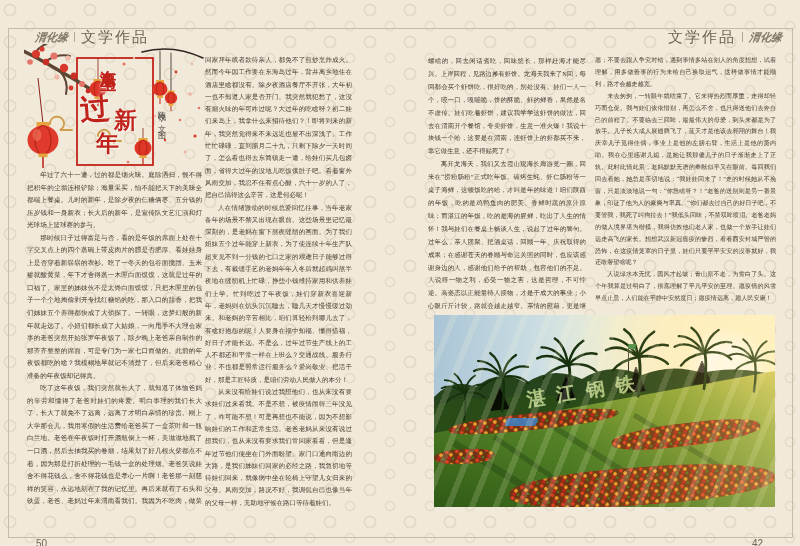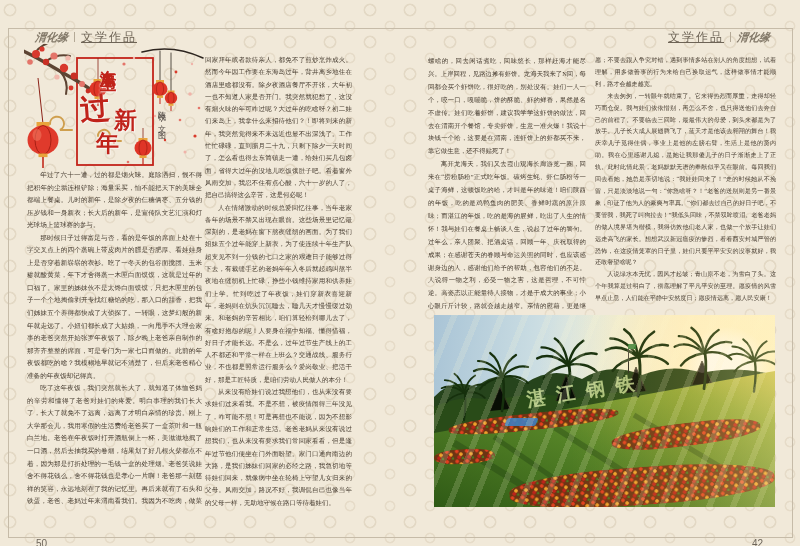--- a/index.html
+++ b/index.html
@@ -13,21 +13,21 @@
     font-family:"Liberation Serif","DejaVu Serif",serif;
     color:#463c30;
   }
   .frame{position:absolute;left:8px;top:28px;width:783px;height:508px;border:1px solid #c6bba8;pointer-events:none;}
   
   .hdr{position:absolute;top:30px;display:flex;align-items:center;gap:6px;height:14px;}
   .hdr-left{left:35px;}
   .hdr-right{left:668px;}
   .logo{font-family:"DejaVu Serif",serif;font-style:italic;font-weight:700;font-size:11px;color:#837969;transform:skewX(-6deg);white-space:nowrap;}
   .hdr-div{width:1px;height:10px;background:#b4a996;}
-  .hdr-sec{font-size:12px;letter-spacing:2px;color:#6e6456;white-space:nowrap;text-decoration:underline;}
+  .hdr-sec{font-size:15px;letter-spacing:2px;color:#6e6456;white-space:nowrap;}
   
   .title-art{position:absolute;left:24px;top:44px;width:180px;height:130px;}
   .tchar{position:absolute;color:#c0231a;font-weight:700;font-family:"DejaVu Serif",serif;
          text-shadow:0 0 2px rgba(255,255,255,.85),1px 1px 0 rgba(255,255,255,.6);line-height:1;}
   .tvert{writing-mode:vertical-rl;letter-spacing:2px;}
   .author{position:absolute;writing-mode:vertical-rl;font-size:8px;letter-spacing:2px;color:#4c4540;line-height:1;}
   
   .col{position:absolute;text-align:justify;overflow:hidden;}
   .col p{margin:0;text-indent:2em;}
   .col p.cont{text-indent:0;}

